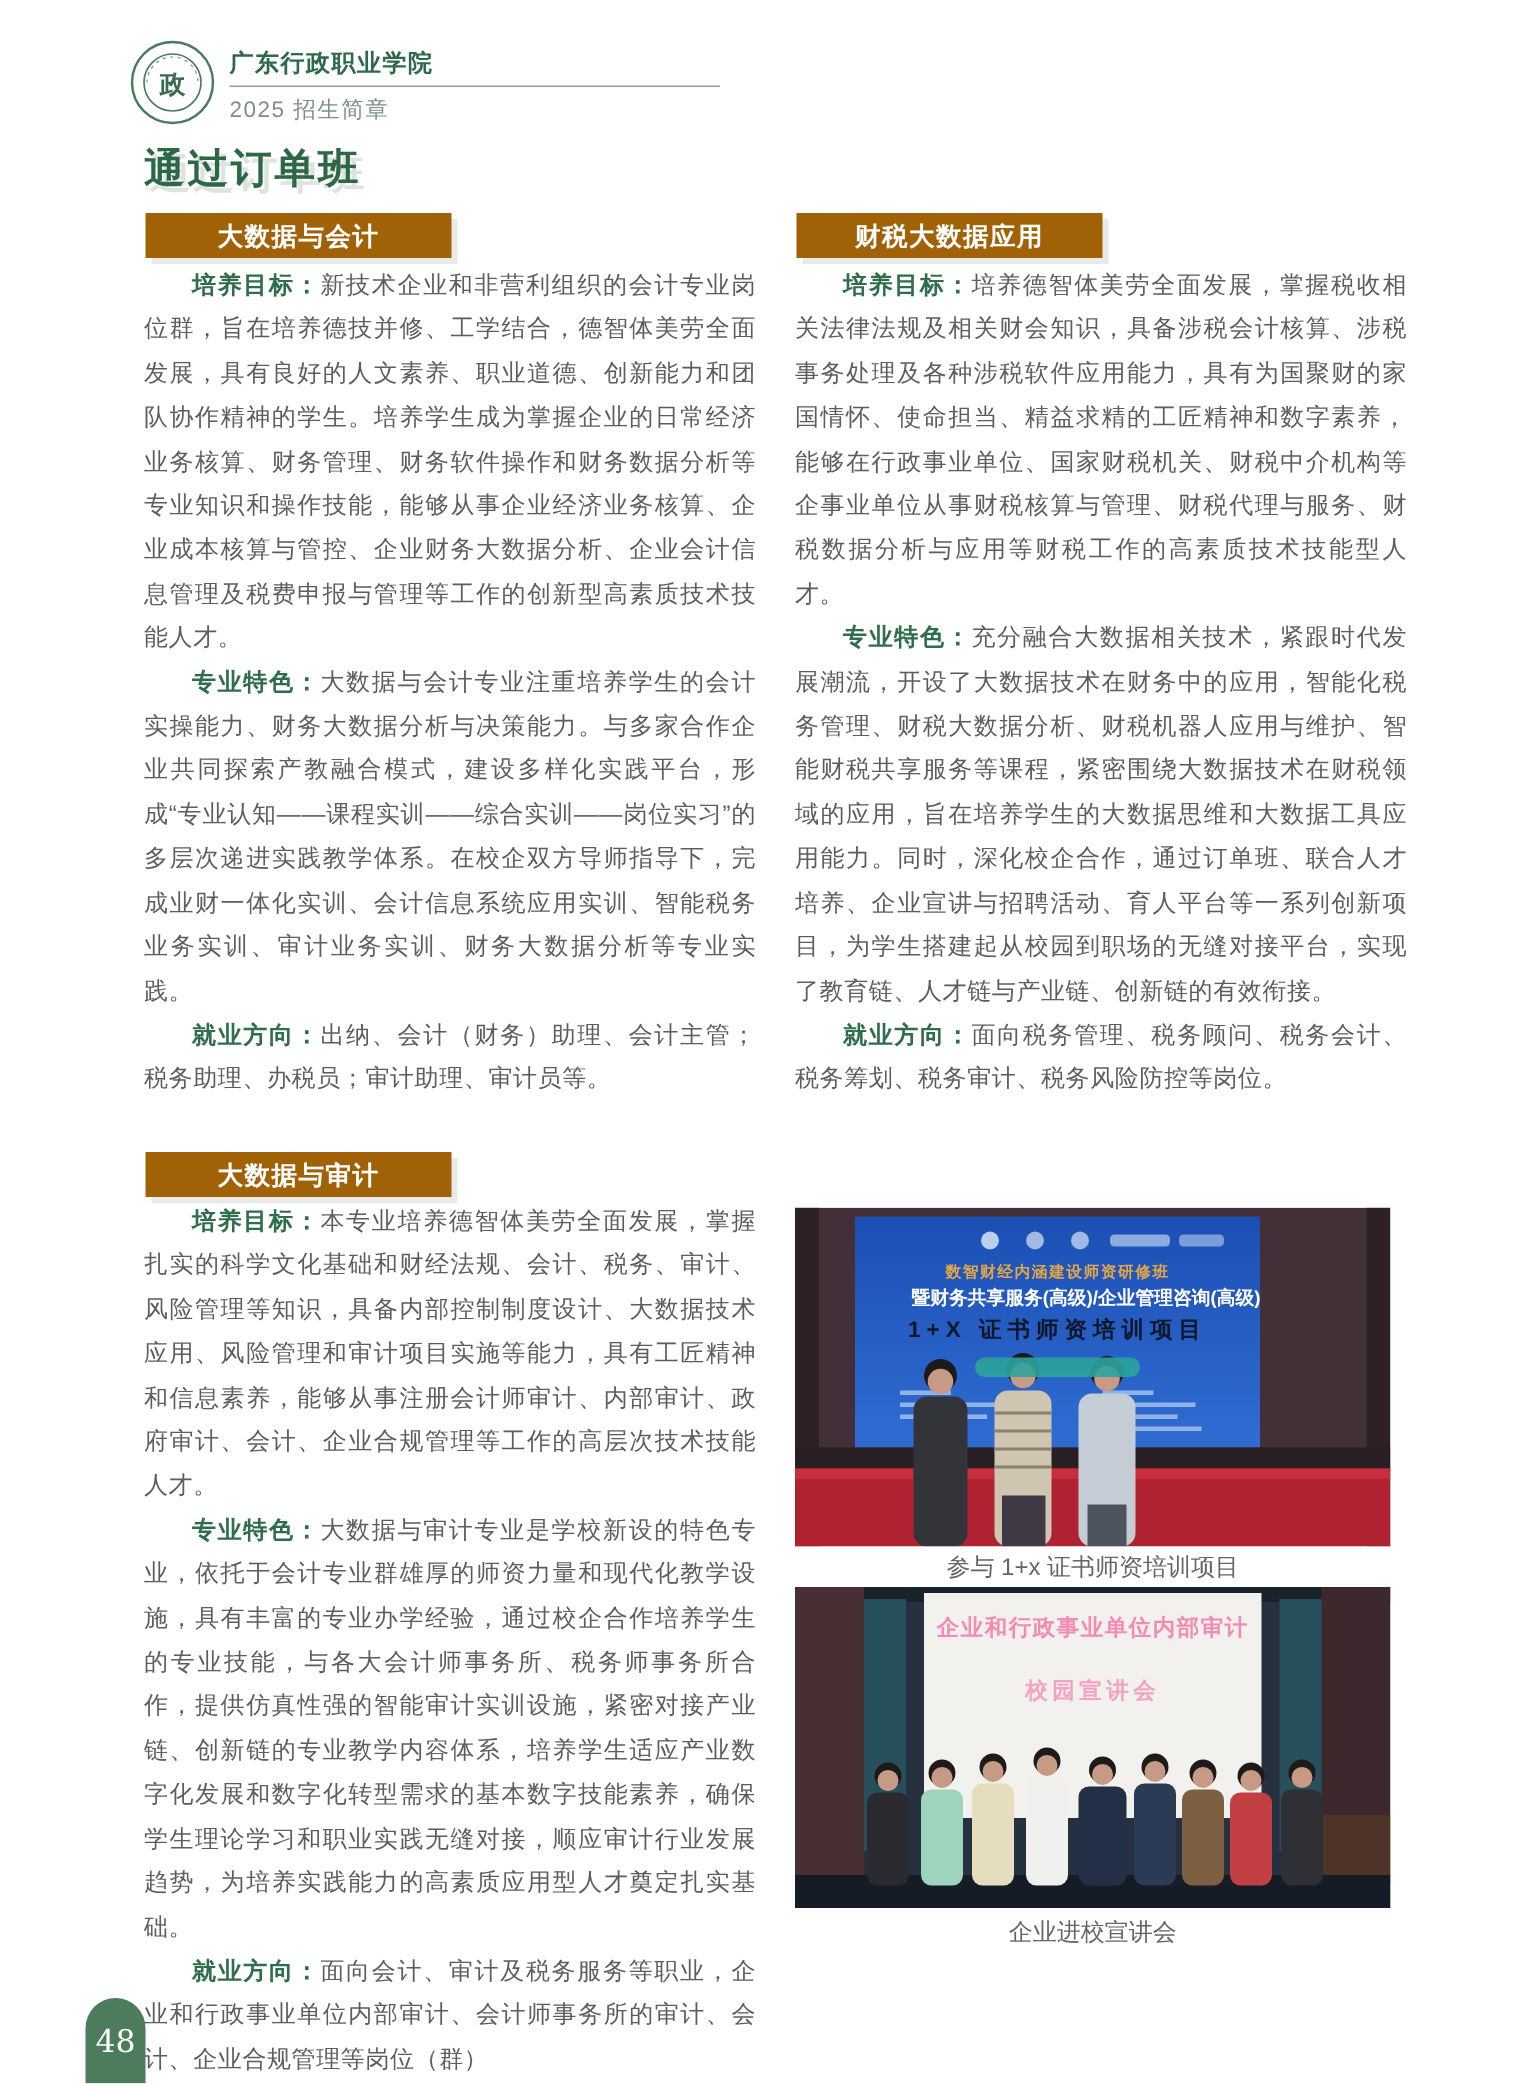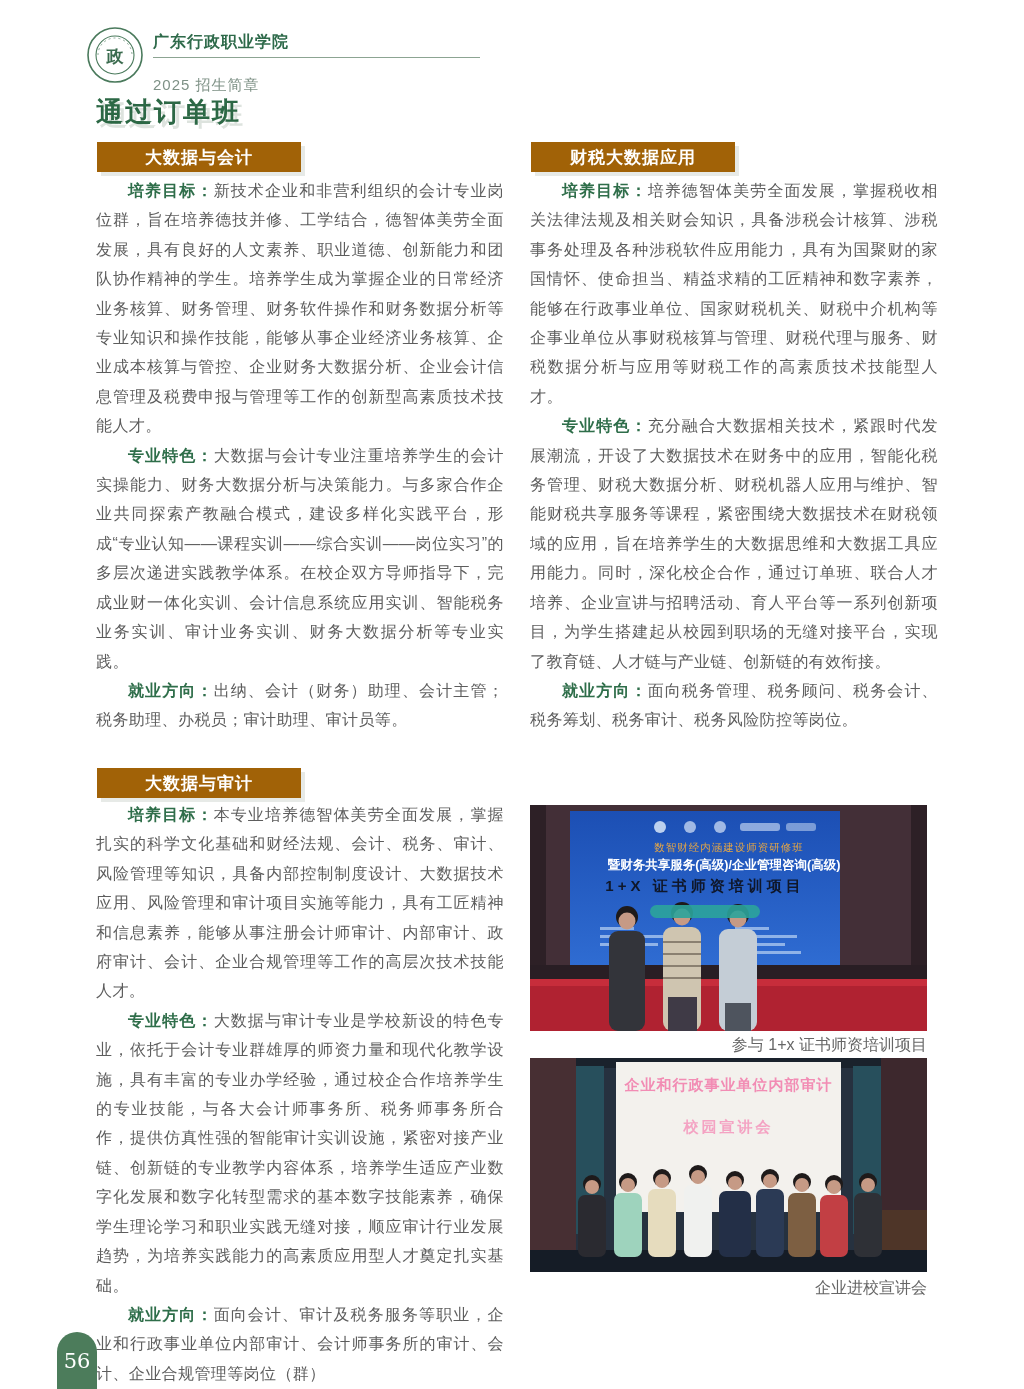--- a/index.html
+++ b/index.html
@@ -3,21 +3,21 @@
 <meta charset="utf-8">
 <style>
   * { margin:0; padding:0; box-sizing:border-box; }
   body { background:#ffffff; font-family:"Liberation Sans","DejaVu Sans",sans-serif; }
   .page { position:relative; width:1024px; height:1389px; background:#ffffff; overflow:hidden; }
 
   
   .logo { position:absolute; left:86px; top:26px; width:58px; height:58px; }
   .school-name { position:absolute; left:153px; top:32px; font-size:16px; font-weight:bold; color:#2e6a4a; letter-spacing:1px; }
   .header-line { position:absolute; left:153px; top:57px; width:327px; height:1px; background:#8ca492; }
-  .header-sub { position:absolute; left:153px; top:76px; font-size:15px; color:#7e9186; letter-spacing:1px; }
+  .header-sub { position:absolute; left:153px; top:64px; font-size:15px; color:#7e9186; letter-spacing:1px; }
 
   
   .page-title { position:absolute; left:96px; top:94px; font-size:27px; font-weight:bold; color:#2c6845;
                 letter-spacing:2px; text-shadow:4px 4px 0 #dde3de; }
 
   
   .sec-bar { position:absolute; width:204px; height:30px; background:#a16207; color:#ffffff;
              font-size:17px; font-weight:bold; display:flex; align-items:center; justify-content:center;
              letter-spacing:1px; box-shadow:4px 4px 0 #e7eae7; }
   #bar1 { left:97px;  top:142px; }
@@ -34,30 +34,30 @@
   .lead { font-weight:bold; color:#2f6e4a; }
 
   
   .photo { position:absolute; width:397px; overflow:hidden; }
   #photo1 { left:530px; top:805px;  height:226px; }
   #photo2 { left:530px; top:1058px; height:214px; }
   .photo svg { position:absolute; left:0; top:0; }
   .overlay { position:absolute; width:100%; text-align:center; }
 
   
-  .p1-l1 { left:40px; width:270px; top:36px;  font-size:10.5px; font-weight:normal; color:#e2a547; letter-spacing:1px;margin-left:24px; }
+  .p1-l1 { left:40px; width:270px; top:36px;  font-size:10.5px; font-weight:bold; color:#e2a547; letter-spacing:1px; }
   .p1-l2 { left:40px; width:308px; top:52px;  font-size:12.5px; font-weight:bold; color:#ffffff; }
   .p1-l3 { left:40px; width:270px; top:72px;  font-size:15px;   font-weight:bold; color:#0f172a; letter-spacing:4px; }
   .p1-btn { position:absolute; left:120px; top:100px; width:110px; height:13px; border-radius:7px; background:#2ba49b; opacity:0.9; }
 
   
   .p2-l1 { left:86px; width:225px; top:18px; font-size:15px; font-weight:bold; color:#f28cb4; letter-spacing:1px; }
   .p2-l2 { left:86px; width:225px; top:60px; font-size:15px; font-weight:bold; color:#f4a3c3; letter-spacing:3px; }
 
-  .caption { position:absolute; width:397px; text-align:right; font-size:16px; color:#666666; }
+  .caption { position:absolute; width:397px; text-align:center; font-size:16px; color:#666666; }
   #cap1 { left:530px; top:1035px; }
   #cap2 { left:530px; top:1278px; }
 
   
   .page-pill { position:absolute; left:57px; top:1332px; width:40px; height:57px;
                background:#4c7c5b; border-radius:20px 20px 0 0; color:#ffffff;
                font-family:"DejaVu Serif","Liberation Serif",serif; font-size:21px;
                display:flex; align-items:center; justify-content:center; }
 </style>
 </head>
@@ -198,15 +198,15 @@
         <circle cx="338" cy="124" r="9" fill="#1e1a1a"></circle>
           <circle cx="338" cy="127" r="7" fill="#c69a85"></circle>
           <rect x="324" y="135" width="28" height="64" rx="7" fill="#2e3036"></rect>
       </g>
     </svg>
     <div class="overlay p2-l1">企业和行政事业单位内部审计</div>
     <div class="overlay p2-l2">校园宣讲会</div>
   </div>
   <div class="caption" id="cap2">企业进校宣讲会</div>
 
-  <div class="page-pill">56</div>
+  <div class="page-pill">48</div>
 
 </div>
 
 </body></html>

